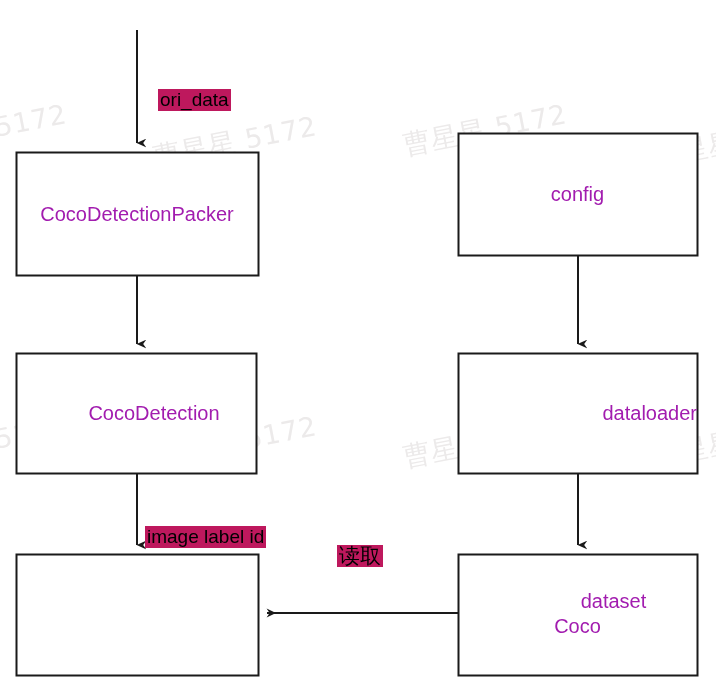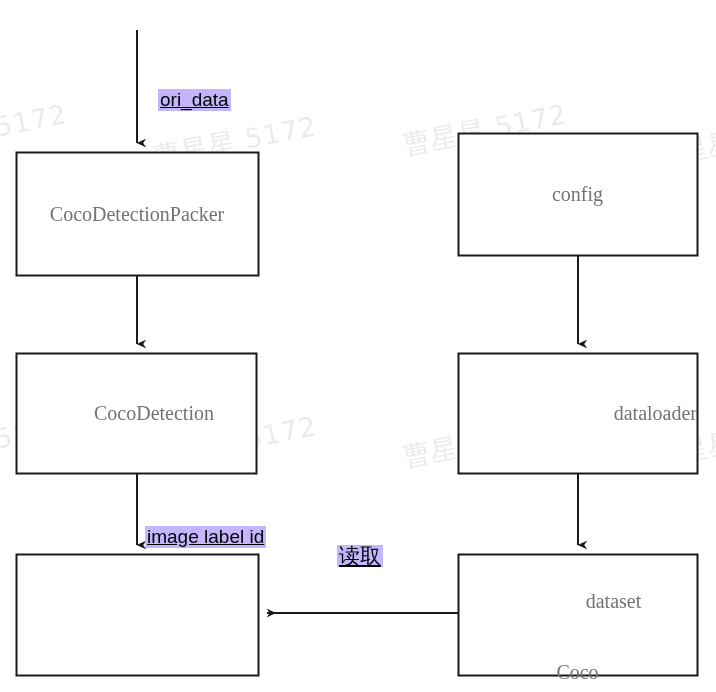--- a/index.html
+++ b/index.html
@@ -46,36 +46,35 @@
   
   #text-layer {
     position: absolute;
     left: 0; top: 0;
     width: 716px; height: 692px;
     z-index: 3;
   }
   .node-label {
     position: absolute;
     text-align: center;
-    color: #737373;
+    color: #a21caf;
     font-size: 20px;
     line-height: 24px;
     white-space: pre;
-    font-family: Liberation Serif, serif;
+    font-family: Liberation Sans, sans-serif;
   }
   .edge-label {
     position: absolute;
     color: #000000;
     font-size: 19px;
     line-height: 22px;
     white-space: nowrap;
-    background: #c4b5fd;
+    background: #be185d;
     padding: 0 2px;
     font-family: "Liberation Sans", "DejaVu Sans", sans-serif;
-    text-decoration: underline;
   }
   .edge-label.cjk {
     font-size: 21px;
     font-family: "DejaVu Sans", "Liberation Sans", sans-serif;
   }
 </style>
 </head>
 <body>
 
 <div id="canvas">
@@ -131,21 +130,21 @@
     <div class="node-label" style="left:16px; top:202px; width:242px;">CocoDetectionPacker</div>
 
     <div class="node-label" style="left:16px; top:401px; width:240px;padding-left:18px;">CocoDetection</div>
 
 
     <div class="node-label" style="left:458px; top:182px; width:239px;">config</div>
 
     <div class="node-label" style="left:458px; top:401px; width:239px;text-align:right;">dataloader</div>
 
     <div class="node-label" style="left:458px; top:589px; width:239px;margin-left:36px;">dataset</div>
-    <div class="node-label" style="left:458px; top:614px; width:239px;margin-top:46px;">Coco</div>
+    <div class="node-label" style="left:458px; top:614px; width:239px;">Coco</div>
 
     <div class="edge-label" style="left:158px; top:89px;">ori_data</div>
 
     <div class="edge-label" style="left:145px; top:526px;">image label id</div>
 
     <div class="edge-label cjk" style="left:337px; top:545px;">读取</div>
 
   </div>
 </div>
 

